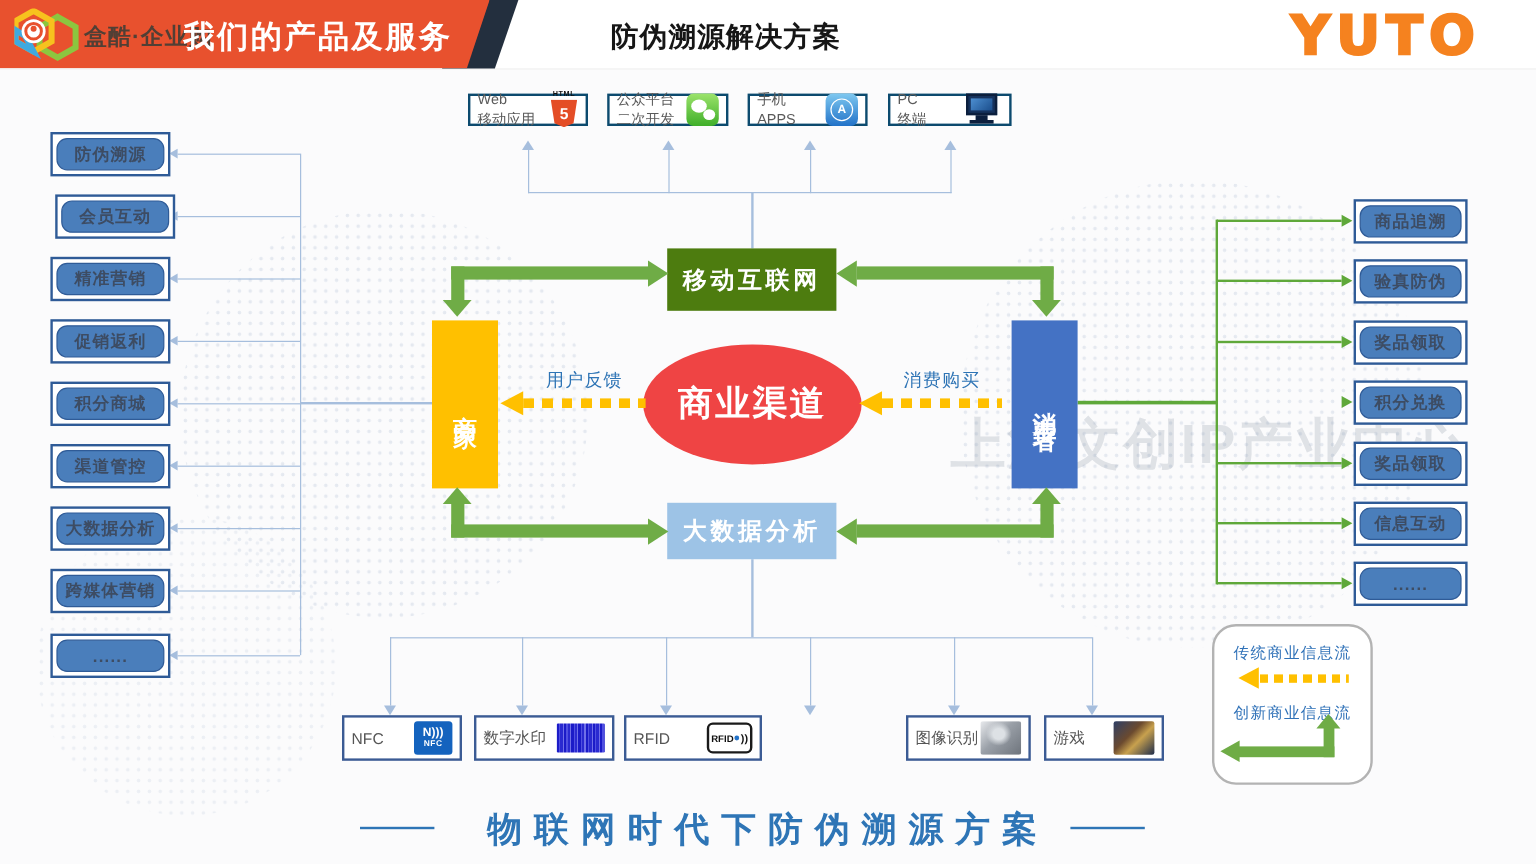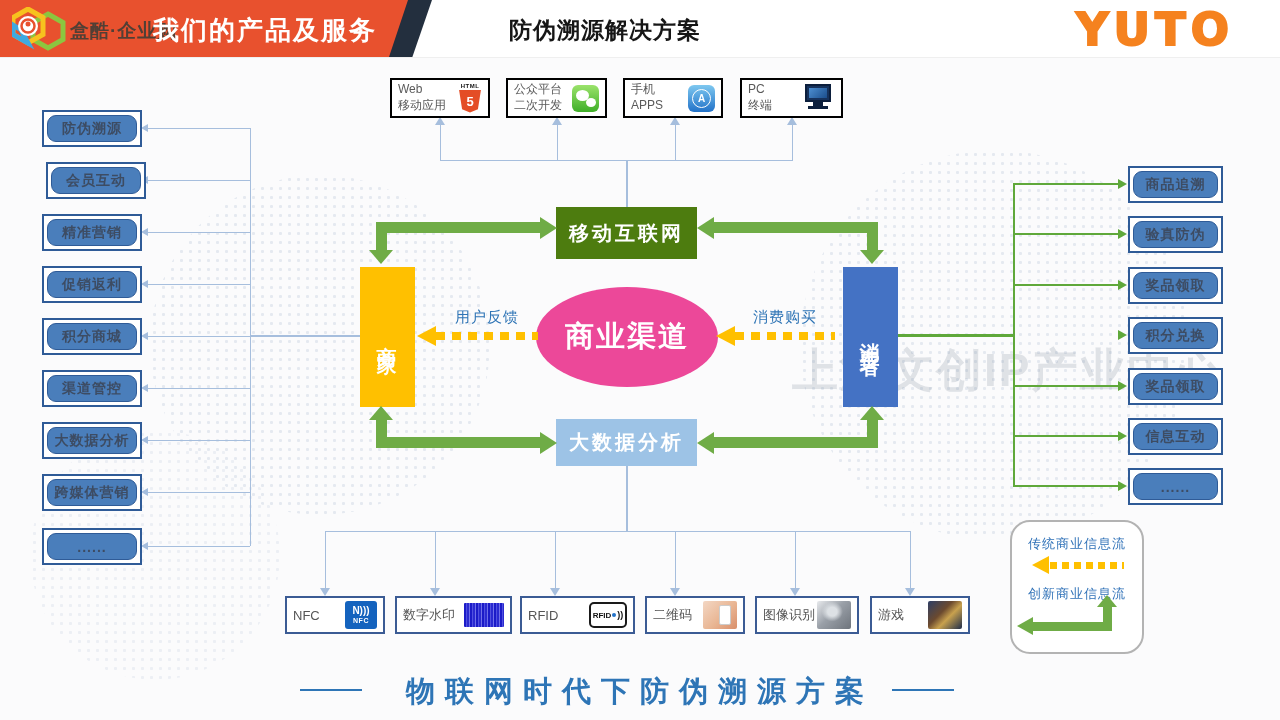--- a/index.html
+++ b/index.html
@@ -18,21 +18,21 @@
   
   .globe{position:absolute;border-radius:50%;z-index:0;
          background-image:radial-gradient(circle,#b9c6da 1.3px,transparent 1.8px);background-size:9px 9px;}
   .watermark{position:absolute;left:792px;top:340px;z-index:1;font-size:46px;font-weight:700;
              color:rgba(125,135,155,.22);letter-spacing:2px;white-space:nowrap;}
   
   .sbtn{position:absolute;width:100px;height:37px;border:2px solid #2F5B97;background:#fff;padding:3px;box-sizing:border-box;z-index:2;}
   .sbtn-in{width:100%;height:100%;background:#4A7EBB;border:1px solid #2F5B97;border-radius:9px;box-sizing:border-box;
            display:flex;align-items:center;justify-content:center;font-size:14px;font-weight:700;color:#3D4C63;letter-spacing:1px;}
   
-  .cbox{position:absolute;height:40px;border:2px solid #000000;background:#fff;box-sizing:border-box;z-index:2;
+  .cbox{position:absolute;height:27px;border:2px solid #0c4a6e;background:#fff;box-sizing:border-box;z-index:2;
         display:flex;align-items:center;justify-content:space-between;padding:2px 6px;}
   .cbox .txt{font-size:12px;color:#5a5a5a;line-height:1.3;}
   .tbox{position:absolute;height:38px;border:2px solid #3B5B94;background:#fff;box-sizing:border-box;z-index:2;
         display:flex;align-items:center;justify-content:space-between;padding:2px 6px;}
   .tbox .lab{font-size:13px;color:#555;}
   
   .shape{position:absolute;z-index:2;display:flex;align-items:center;justify-content:center;color:#fff;font-weight:700;}
   .vtext{writing-mode:vertical-rl;text-orientation:upright;font-size:20px;letter-spacing:7px;}
   
   .h{position:absolute;background:#A6BEDD;height:1px;z-index:1;}
@@ -219,21 +219,21 @@
   <div class="tri tn-b" style="left:787px;top:117px"></div>
   <div class="v" style="left:626px;top:160px;height:47px;width:2px"></div>
 
   <div class="shape" style="left:556px;top:207px;width:141px;height:52px;background:#4d7c0f;font-size:20px;letter-spacing:3px">移动互联网</div>
   <div class="shape" style="left:360px;top:267px;width:55px;height:140px;background:#FFC000">
       <span class="vtext">商家</span>
     </div>
   <div class="shape" style="left:843px;top:267px;width:55px;height:140px;background:#4472C4">
       <span class="vtext">消费者</span>
     </div>
-  <div class="shape" style="left:536px;top:287px;width:182px;height:100px;background:#ec4899;border-radius:50%;font-size:29px;letter-spacing:2px">商业渠道</div>
+  <div class="shape" style="left:536px;top:287px;width:182px;height:100px;background:#ef4444;border-radius:50%;font-size:29px;letter-spacing:2px">商业渠道</div>
   <div class="shape" style="left:556px;top:419px;width:141px;height:47px;background:#9DC3E6;font-size:20px;letter-spacing:3px">大数据分析</div>
 
   <div class="gbar" style="left:376px;top:222px;width:164px;height:11px"></div>
   <div class="tri te-g" style="left:540px;top:217px"></div>
   <div class="gbar" style="left:376px;top:222px;width:11px;height:28px"></div>
   <div class="tri ts-g" style="left:369px;top:250px"></div>
 
   <div class="gbar" style="left:714px;top:222px;width:164px;height:11px"></div>
   <div class="tri tw-g" style="left:697px;top:217px"></div>
   <div class="gbar" style="left:867px;top:222px;width:11px;height:28px"></div>
@@ -321,24 +321,20 @@
     <span class="ic ic-wave"></span>
   </div>
   <div class="tbox" style="left:520px;top:596px;width:115px">
     <span class="lab">RFID</span>
     <span class="ic ic-rfid">
         <span class="rlab">RFID</span>
         <span class="rdot"></span>
         <span class="rwav">))</span>
       </span>
   </div>
-  <div class="tbox" style="left:645px;top:596px;width:100px">
-    <span class="lab">二维码</span>
-    <span class="ic ic-photo ic-qr"></span>
-  </div>
   <div class="tbox" style="left:755px;top:596px;width:104px">
     <span class="lab">图像识别</span>
     <span class="ic ic-photo ic-face"></span>
   </div>
   <div class="tbox" style="left:870px;top:596px;width:100px">
     <span class="lab">游戏</span>
     <span class="ic ic-photo ic-game"></span>
   </div>
 
   <div class="legend">

